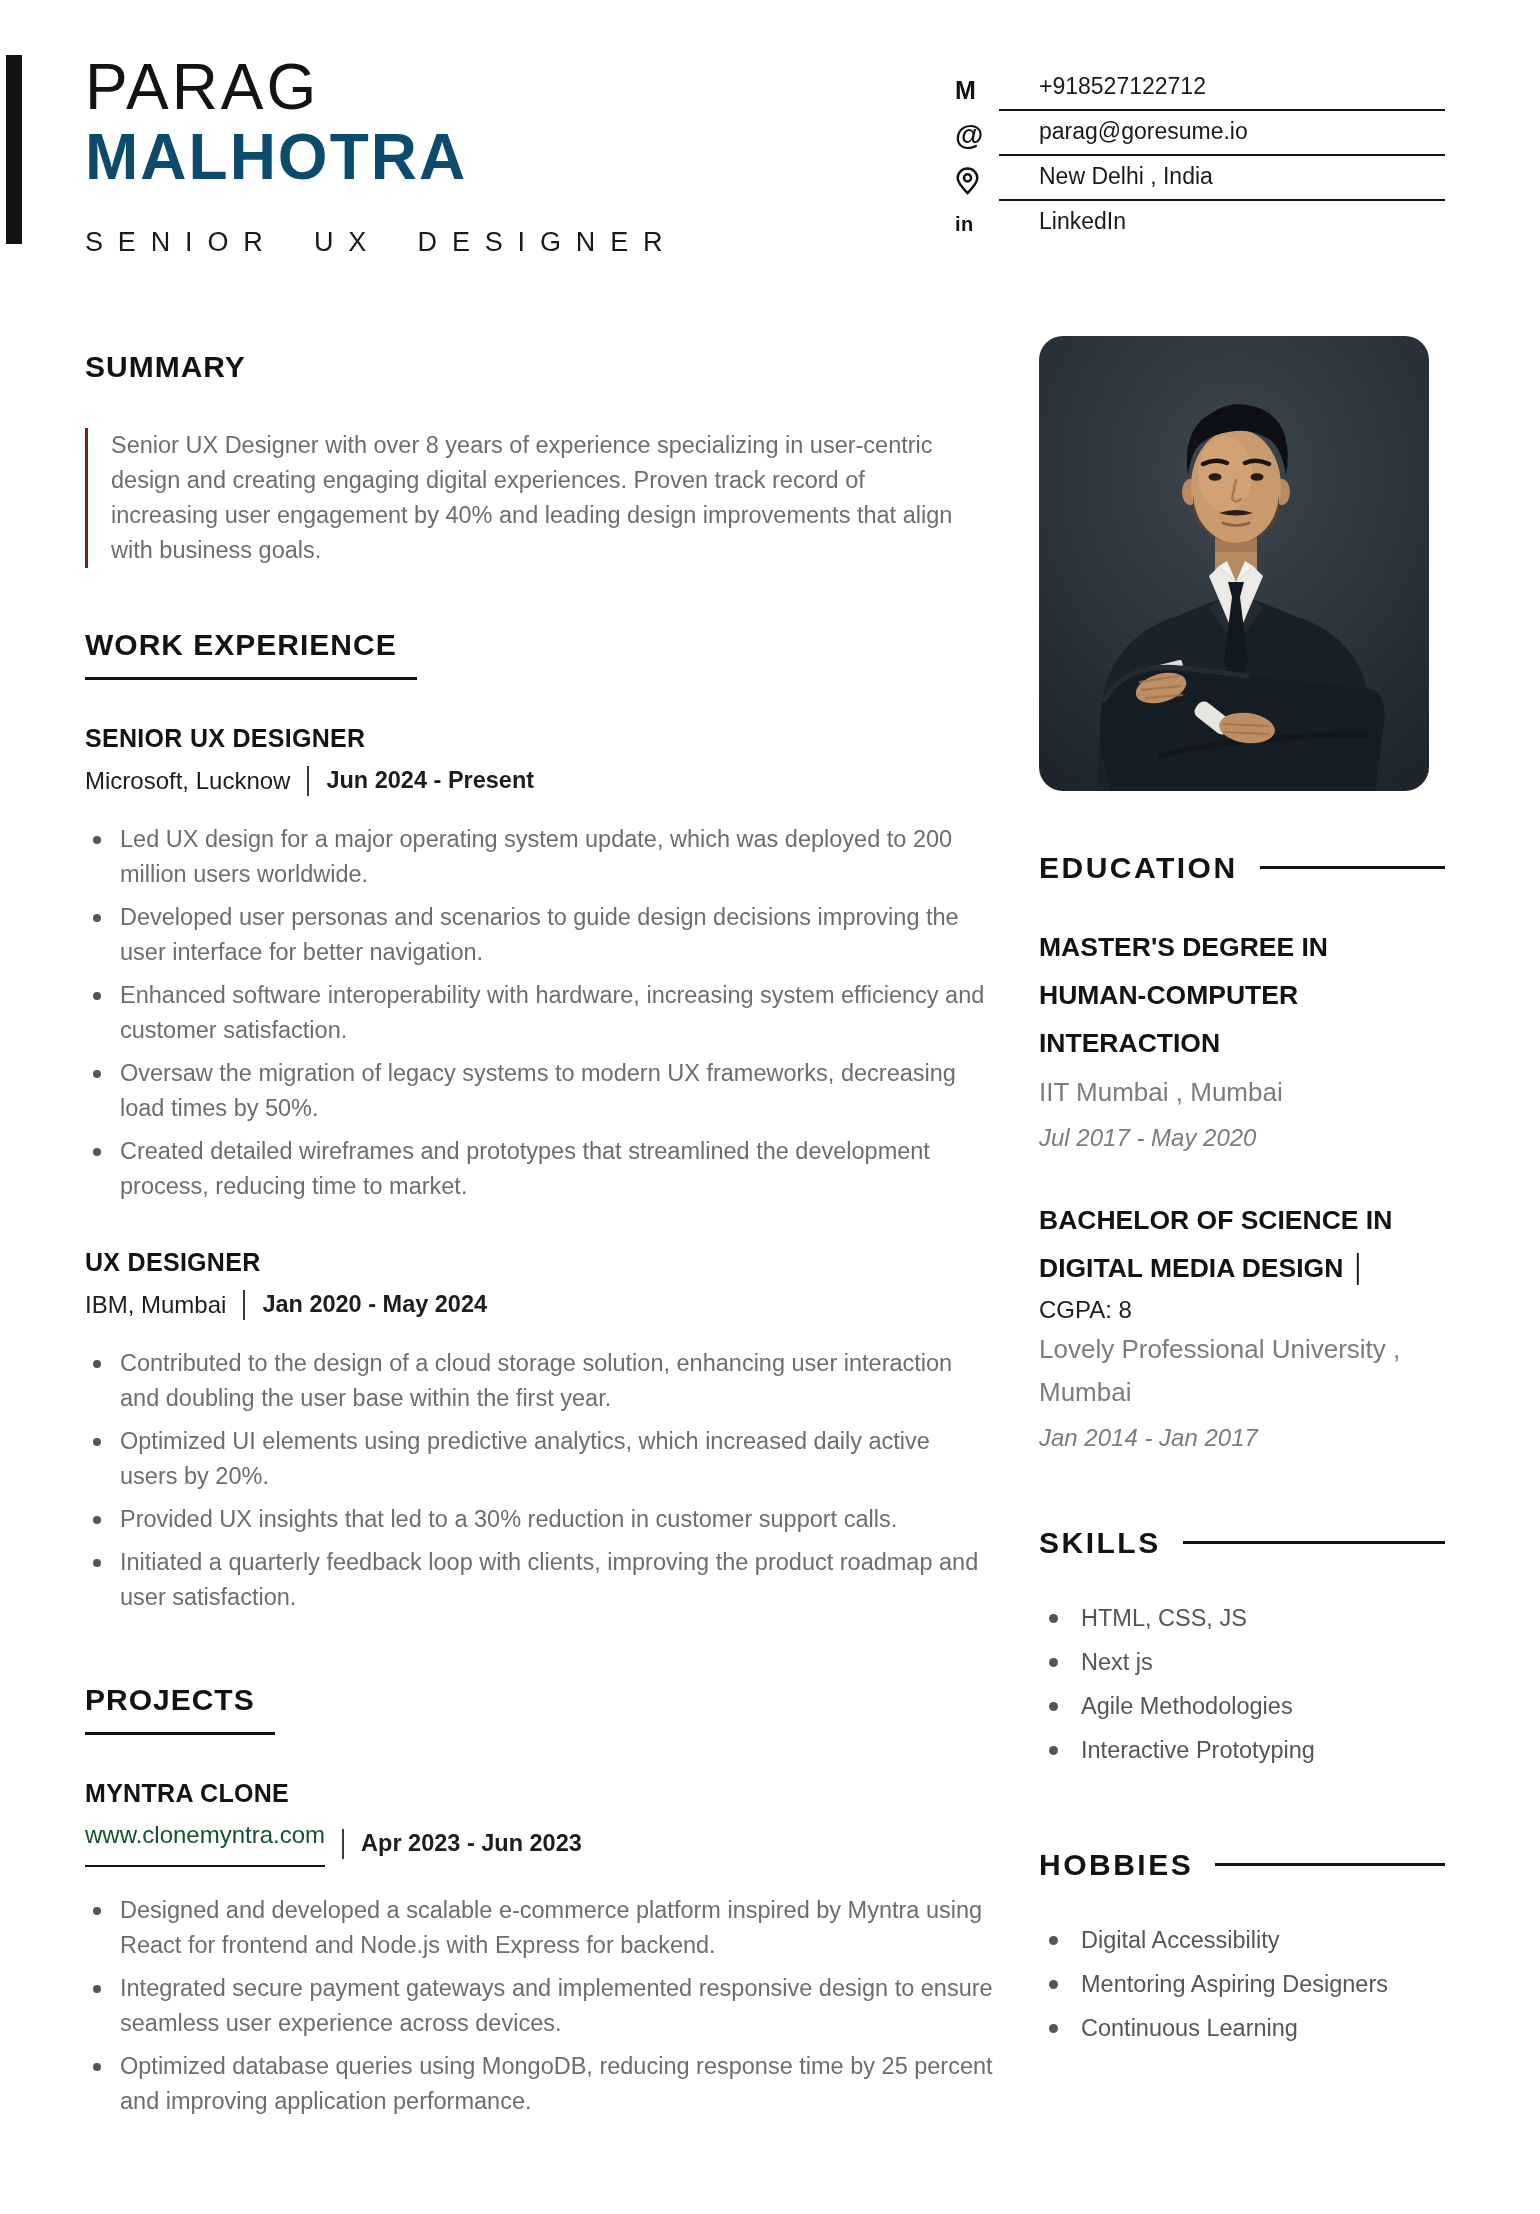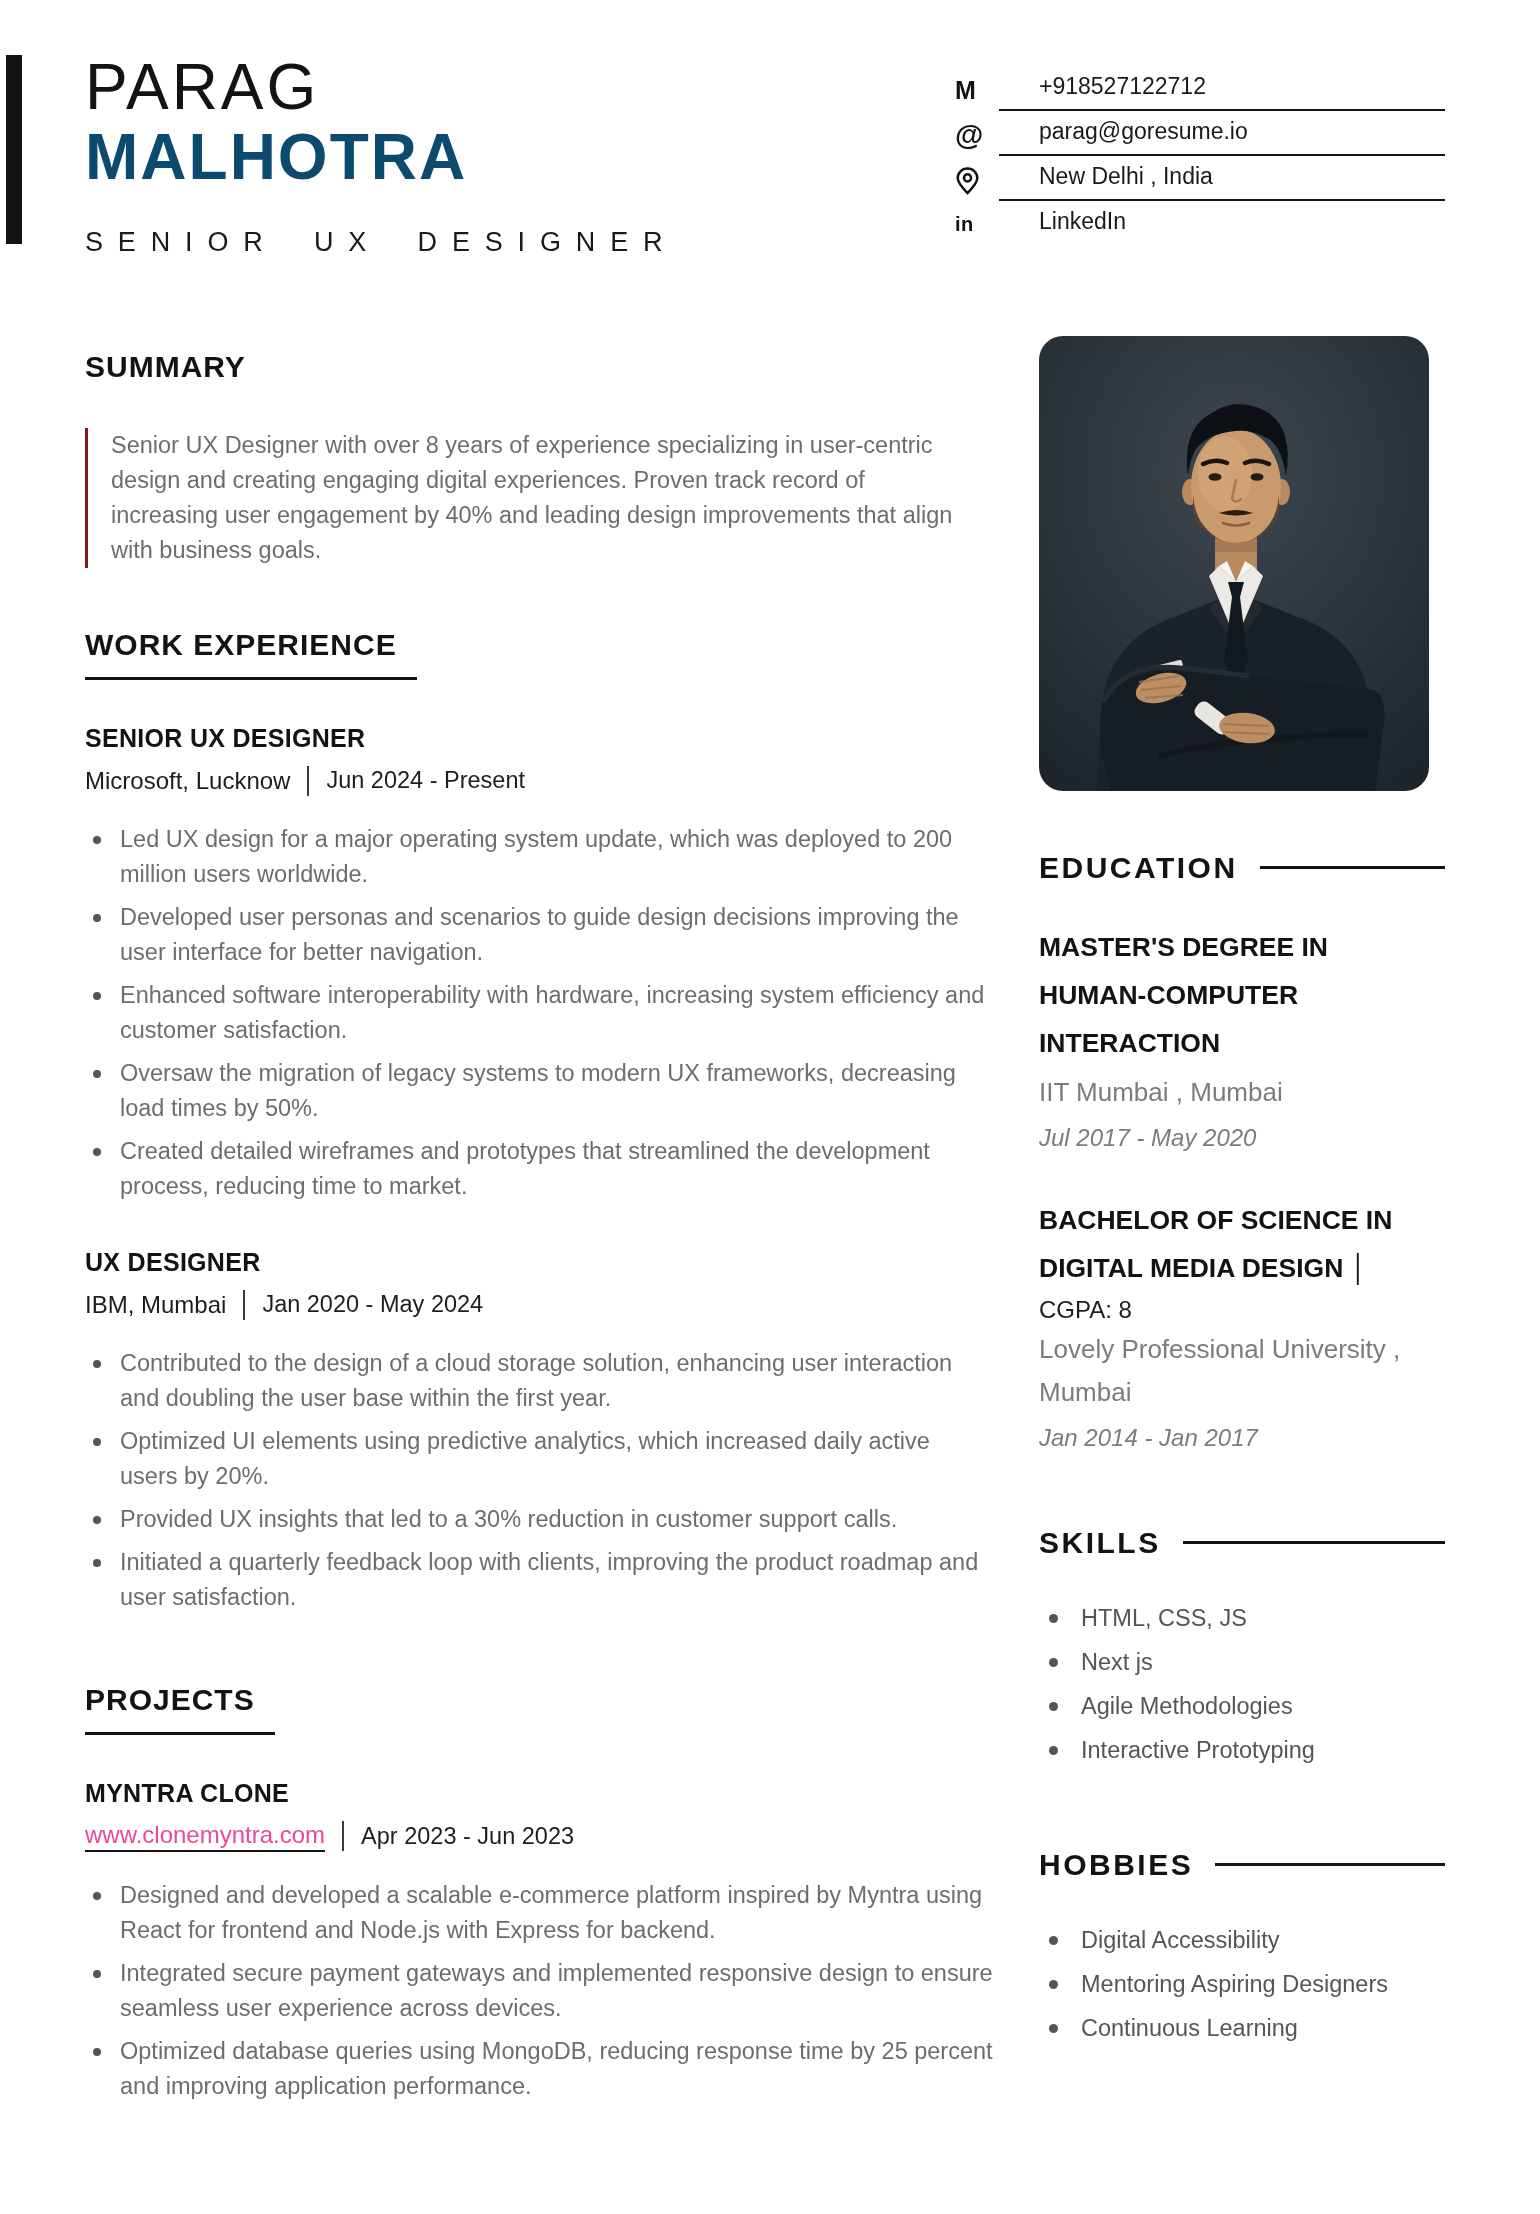--- a/index.html
+++ b/index.html
@@ -37,22 +37,22 @@
   .quote { margin-top:44px; border-left:3px solid #7f1d1d; padding-left:23px; width:880px;
            font-size:23.5px; line-height:35px; color:#6d6d6d; }
 
   .work-sec { margin-top:60px; }
   .projects-sec { margin-top:68px; }
 
   .job { margin-top:44px; }
   .job-role { font-size:25px; font-weight:700; color:#131313; letter-spacing:0.3px; }
   .meta { display:flex; align-items:center; margin-top:13px; font-size:24px; color:#1d1d1d; }
   .meta .vbar { width:2px; height:30px; background:#3a3a3a; margin:0 17px; flex:none; }
-  .meta .dates { font-size:23.5px; color:#1d1d1d; }
-  .proj-link { color:#ec4899; text-decoration:none; border-bottom:2.5px solid #131313; padding-bottom:1px; }
+  .meta .dates { font-size:23.5px; color:#1d1d1d;font-weight:bold; }
+  .proj-link { color:#14532d; text-decoration:none; border-bottom:2.5px solid #131313; padding-bottom:16px; }
 
   ul.bullets { list-style:none; margin-top:26px; }
   ul.bullets li { position:relative; padding-left:35px; font-size:23.5px; line-height:35px; color:#6d6d6d; margin-bottom:8px; }
   ul.bullets li::before { content:""; position:absolute; left:8px; top:14px; width:8px; height:8px; border-radius:50%; background:#555; }
 
   
   .photo-wrap { margin-top:8px; }
   .photo { display:block; width:390px; height:455px; }
 
   .side-h { display:flex; align-items:center; font-size:30px; font-weight:700; letter-spacing:2.5px; color:#131313; }

